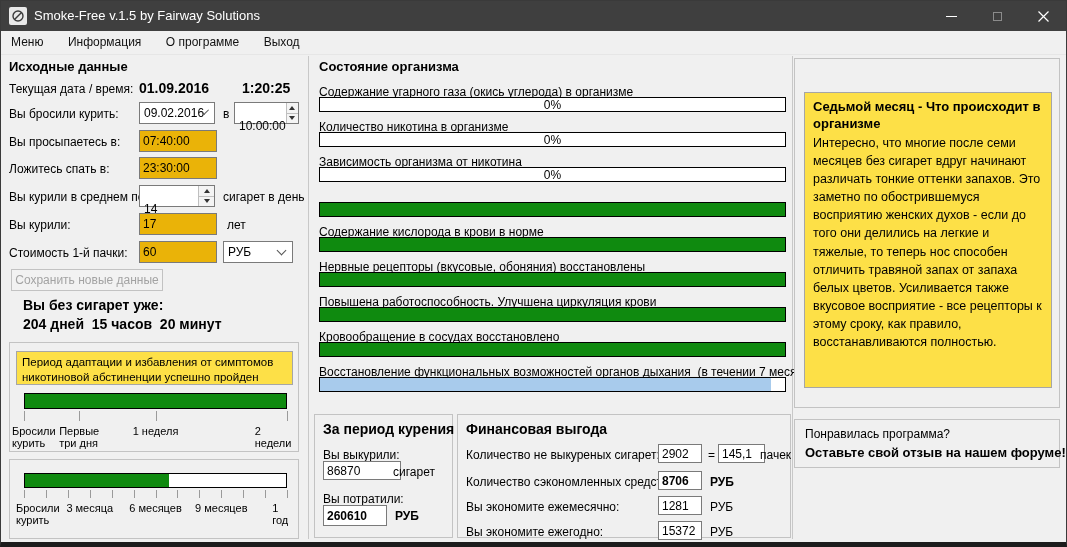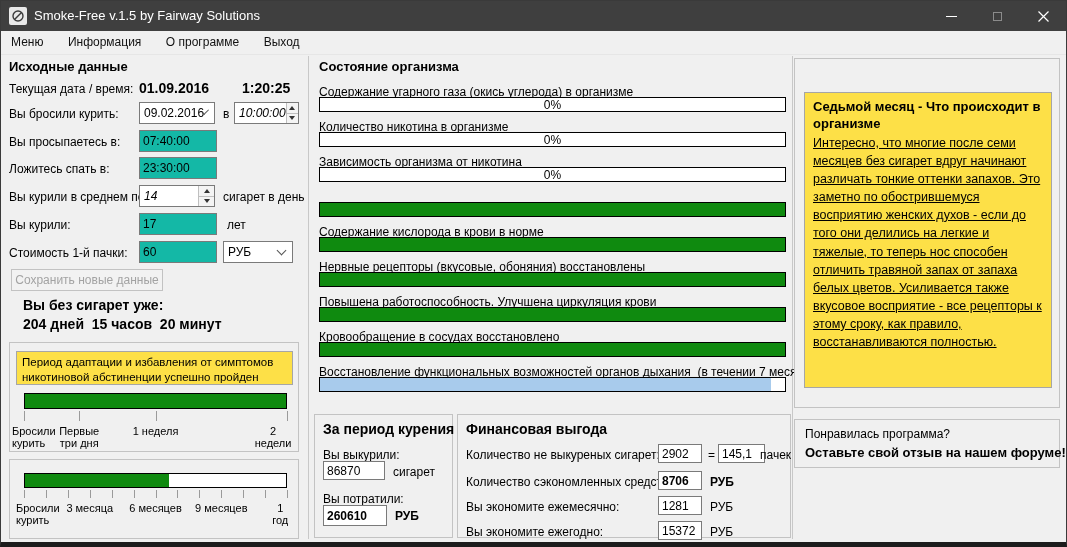--- a/index.html
+++ b/index.html
@@ -18,53 +18,53 @@
   .max-glyph{ width:9px; height:9px; border:1px solid #8b8b8b; display:block; }
   
   .menubar{ position:absolute; left:0; top:30px; width:100%; height:24px; background:#f0f0f0; border-bottom:1px solid #e6e6e6;}
   .menu-item{ display:inline-block; padding:0 10px; line-height:23px; font-size:12px; color:#111; cursor:default; }
   
   .vsep{ position:absolute; top:55px; width:1px; height:483px; background:#c8c8c8; }
   
   .lbl{ position:absolute; font-size:12px; white-space:nowrap; }
   .bold{ font-weight:bold; }
   .h1{ position:absolute; font-size:13px; font-weight:bold; white-space:nowrap; }
-  .tb{ position:absolute; height:22px; border:1px solid #7a7a7a; background:#14b8a6; font-size:12px;
+  .tb{ position:absolute; height:22px; border:1px solid #7a7a7a; background:#eab308; font-size:12px;
        font-family:"Liberation Sans", sans-serif; padding:0 3px; color:#000; }
   .combo{ position:absolute; height:22px; border:1px solid #7a7a7a; background:#fff; display:flex;
           align-items:center; font-size:12px; padding-left:4px; }
   .combo .cval{ flex:1; }
   .chev{ width:7px; height:7px; border-right:1.4px solid #555; border-bottom:1.4px solid #555;
          transform:rotate(45deg); margin:-3px 7px 0 0; }
   .spinner{ position:absolute; height:22px; border:1px solid #7a7a7a; background:#fff; display:flex; font-size:12px; }
-  .spin-val{ flex:1; padding:3px 0 0 4px;font-style:italic; }
+  .spin-val{ flex:1; padding:16px 0 0 4px; }
   .spin-arrows{ width:16px; border-left:1px solid #bfbfbf; display:flex; flex-direction:column; }
   .sa{ flex:1; display:flex; align-items:center; justify-content:center; background:#f4f4f4; }
   .sa.up{ border-bottom:1px solid #bfbfbf; }
   .sa.up::after{ content:""; border-left:3px solid transparent; border-right:3px solid transparent; border-bottom:4px solid #333; }
   .sa.dn::after{ content:""; border-left:3px solid transparent; border-right:3px solid transparent; border-top:4px solid #333; }
   .save-btn{ position:absolute; left:10px; top:268px; width:152px; height:22px; background:#f2f2f2;
              border:1px solid #c2c2c2; color:#a3a3a3; font-size:12px; font-family:"Liberation Sans", sans-serif; }
   .groupbox{ position:absolute; border:1px solid #c3c3c3; background:#f0f0f0; }
   .insetbox{ position:absolute; background:#fde047; border:1px solid #a6a6a6; font-size:11.5px; padding:3px 5px; line-height:1.3; }
   
   .pbar{ position:absolute; border:1px solid #000; background:#fff; }
   .pfill{ position:absolute; left:0; top:0; bottom:0; }
   .ptext{ position:absolute; left:0; right:0; top:0; bottom:0; display:flex; align-items:center; justify-content:center; font-size:12px; }
   .tickrow{ position:absolute; }
   .tick{ position:absolute; top:0; width:1px; height:10px; background:#9a9a9a; }
-  .tlabel{ position:absolute; font-size:11px; white-space:pre-line; text-align:center; color:#000; }
+  .tlabel{ position:absolute; font-size:11px; white-space:pre-line; color:#000; }
   .ml{ position:absolute; font-size:12px; white-space:pre; }
   .mbar{ position:absolute; left:318px; width:467px; height:15px; border:1px solid #000; background:#fff; }
   .since{ position:absolute; font-size:14px; font-weight:bold; white-space:pre; }
   .fin-in{ position:absolute; height:19px; border:1px solid #7a7a7a; background:#fff; font-size:12px;
            font-family:"Liberation Sans", sans-serif; padding:0 3px; }
   .cal-title{ font-size:13px; font-weight:bold; text-decoration:underline; }
   .cal-entry-title{ font-weight:bold; font-size:13px; margin-bottom:1px; }
-  .cal-entry-text{ font-size:12.5px; line-height:1.45;text-decoration:underline; }
+  .cal-entry-text{ font-size:12.5px; line-height:1.45; }
 </style>
 </head>
 <body>
 
 <div class="window">
 
   <div class="titlebar">
     <span class="app-icon">
       <svg width="14" height="14" viewBox="0 0 14 14">
           <circle cx="7" cy="7" r="5" fill="none" stroke="#3c3c3c" stroke-width="1.4"></circle>
@@ -234,21 +234,21 @@
     <div class="pfill" style="width: 100%; background: rgb(15, 138, 15);"></div>
   </div>
   <div class="ml" style="left:318px;top:364px">Восстановление функциональных возможностей органов дыхания  (в течении 7 месяцев)</div>
   <div class="mbar" style="top:376px">
     <div class="pfill" style="width: 97%; background: rgb(168, 203, 236);"></div>
   </div>
 
   <div class="groupbox" style="left:313px;top:413px;width:139px;height:124px">
     <div class="lbl bold" style="left:8px;top:6px;font-size:14px">За период курения</div>
     <div class="lbl" style="left:8px;top:33px">Вы выкурили:</div>
-    <input class="fin-in" style="left: 8px; top: 46px; width: 62px;" value="86870">
+    <input class="fin-in" style="left: 8px; top: 46px; width: 78px;" value="86870">
     <div class="lbl" style="left:78px;top:50px">сигарет</div>
     <div class="lbl" style="left:8px;top:77px">Вы потратили:</div>
     <input class="fin-in" style="left: 8px; top: 90px; width: 64px; height: 21px; font-weight: bold;" value="260610">
     <div class="lbl bold" style="left:80px;top:94px">РУБ</div>
   </div>
 
   <div class="groupbox" style="left:456px;top:413px;width:334px;height:124px">
     <div class="lbl bold" style="left:8px;top:6px;font-size:14px">Финансовая выгода</div>
 
     <div class="lbl" style="left:8px;top:33px">Количество не выкуреных сигарет:</div>

